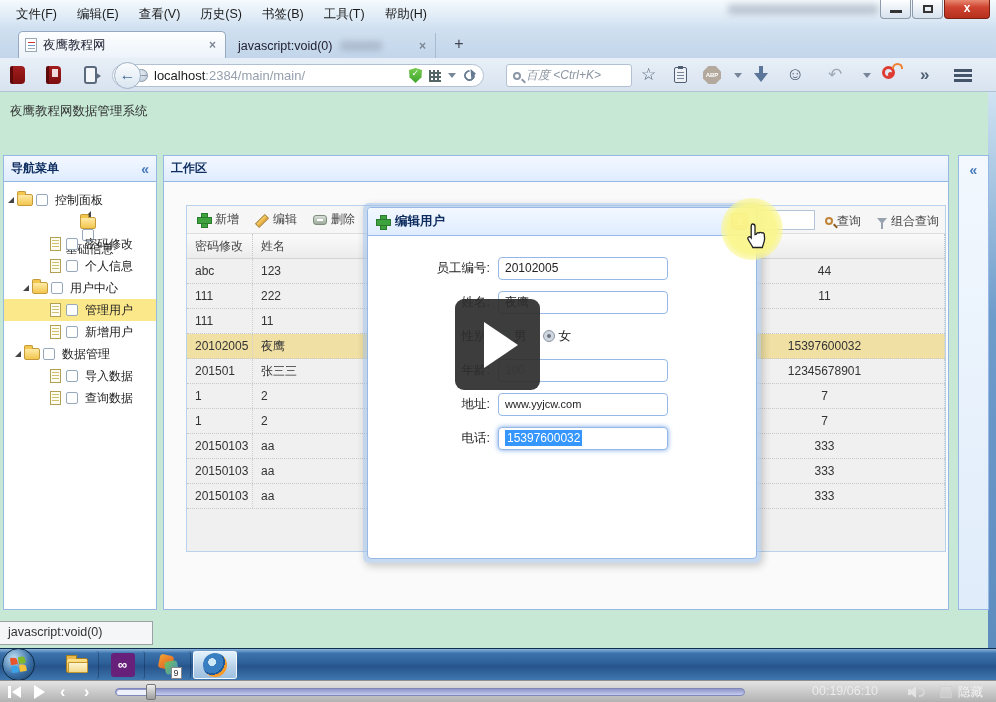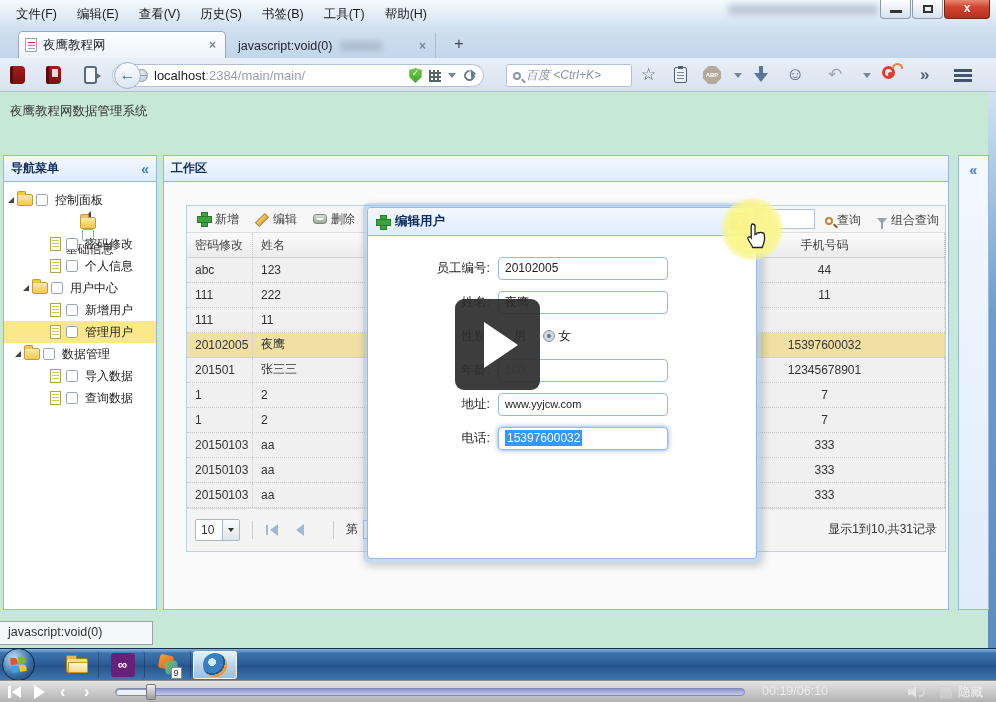--- a/index.html
+++ b/index.html
@@ -183,21 +183,21 @@
   
   .playerbar{position:absolute;left:0;top:680px;width:996px;height:22px;background:linear-gradient(180deg,#e4e4e4,#b2b2b2);border-top:1px solid #8f8f8f;}
   .pb-first{position:absolute;left:8px;top:5px;width:14px;height:12px;}
   .pb-first::before{content:"";position:absolute;left:0;top:0;width:3px;height:12px;background:#fff;}
   .pb-first::after{content:"";position:absolute;left:4px;top:0;border-top:6px solid transparent;border-bottom:6px solid transparent;border-right:9px solid #fff;}
   .pb-play{position:absolute;left:34px;top:4px;border-top:7px solid transparent;border-bottom:7px solid transparent;border-left:11px solid #fff;}
   .pb-chev{position:absolute;top:0px;color:#fff;font-size:16px;font-weight:bold;line-height:21px;}
   .pb-track{position:absolute;left:115px;top:7px;width:630px;height:8px;border-radius:4px;background:linear-gradient(180deg,#8f96c8,#c6cbf0);border:1px solid #8088b8;}
   .pb-fill{position:absolute;left:1px;top:1px;width:36px;height:5px;border-radius:3px;background:#eef0fc;}
   .pb-handle{position:absolute;left:146px;top:3px;width:10px;height:16px;background:linear-gradient(#efefef,#9d9d9d);border:1px solid #777;border-radius:2px;}
-  .pb-time{position:absolute;left:762px;top:3px;font-size:12.5px;color:#ececec;}
+  .pb-time{position:absolute;left:812px;top:3px;font-size:12.5px;color:#ececec;}
   .pb-speaker{position:absolute;left:908px;top:5px;width:7px;height:12px;}
   .pb-speaker::before{content:"";position:absolute;left:0;top:3px;width:3px;height:6px;background:#e4e4e4;}
   .pb-speaker::after{content:"";position:absolute;left:1px;top:0;border-top:6px solid transparent;border-bottom:6px solid transparent;border-right:7px solid #e4e4e4;}
   .pb-wave{position:absolute;left:919px;top:6px;width:6px;height:10px;border:2px solid #d8d8d8;border-left:none;border-radius:0 8px 8px 0;}
   .pb-check{position:absolute;left:940px;top:5px;width:12px;height:12px;border:1px solid #d0d0d0;background:rgba(255,255,255,.15);}
   .pb-hide{position:absolute;left:958px;top:3px;font-size:12.5px;color:#f2f2f2;}
 </style>
 </head>
 <body>
 
@@ -305,31 +305,31 @@
           <span class="icon-doc"></span>
           <span class="checkbox"></span>
           <span class="tree-label">个人信息</span>
         </div>
         <div class="tree-item" style="padding-left: 19px;">
           <span class="tree-arrow"></span>
           <span class="icon-folder"></span>
           <span class="checkbox"></span>
           <span class="tree-label">用户中心</span>
         </div>
+        <div class="tree-item selected" style="padding-left: 34px;">
+          <span class="tree-arrow hidden"></span>
+          <span class="icon-doc"></span>
+          <span class="checkbox"></span>
+          <span class="tree-label">管理用户</span>
+        </div>
         <div class="tree-item" style="padding-left: 34px;">
           <span class="tree-arrow hidden"></span>
           <span class="icon-doc"></span>
           <span class="checkbox"></span>
           <span class="tree-label">新增用户</span>
-        </div>
-        <div class="tree-item selected" style="padding-left: 34px;">
-          <span class="tree-arrow hidden"></span>
-          <span class="icon-doc"></span>
-          <span class="checkbox"></span>
-          <span class="tree-label">管理用户</span>
         </div>
         <div class="tree-item" style="padding-left: 11px;">
           <span class="tree-arrow"></span>
           <span class="icon-folder"></span>
           <span class="checkbox"></span>
           <span class="tree-label">数据管理</span>
         </div>
         <div class="tree-item" style="padding-left: 34px;">
           <span class="tree-arrow hidden"></span>
           <span class="icon-doc"></span>
@@ -376,21 +376,20 @@
           </span>
         <span class="tbtn" style="margin-right:2px;">
             <span class="icon-funnel"></span>
             <span class="lbl">组合查询</span>
           </span>
       </span>
     </div>
     <div class="grid-header">
         <div class="gcell c0">密码修改</div>
         <div class="gcell c1">姓名</div>
-        <div class="gcell c2">手机号码</div>
       </div>
     <div class="grid-body">
         <div class="grow">
           <div class="gcell c0">abc</div>
           <div class="gcell c1">123</div>
           <div class="gcell c2">44</div>
         </div>
         <div class="grow">
           <div class="gcell c0">111</div>
           <div class="gcell c1">222</div>
@@ -429,36 +428,20 @@
           <div class="gcell c0">20150103</div>
           <div class="gcell c1">aa</div>
           <div class="gcell c2">333</div>
         </div>
         <div class="grow">
           <div class="gcell c0">20150103</div>
           <div class="gcell c1">aa</div>
           <div class="gcell c2">333</div>
         </div>
       </div>
-    <div class="pager">
-      <span class="psel">
-        <span class="pval">10</span>
-        <span class="pbtn">
-            <i></i>
-          </span>
-      </span>
-      <span class="pgsep"></span>
-      <span class="pg-first"></span>
-      <span class="pg-prev"></span>
-      <span class="pgsep"></span>
-      <span class="pgtext">第</span>
-      <span class="pg-input">1</span>
-      <span class="pgtext">共</span>
-      <span class="pager-summary">显示1到10,共31记录</span>
-    </div>
   </div>
 
   <div class="east-strip">
     <span class="panel-collapse">«</span>
   </div>
 
   <div class="status-tip">javascript:void(0)</div>
 
   <div class="dialog">
     <div class="dlg-win">

